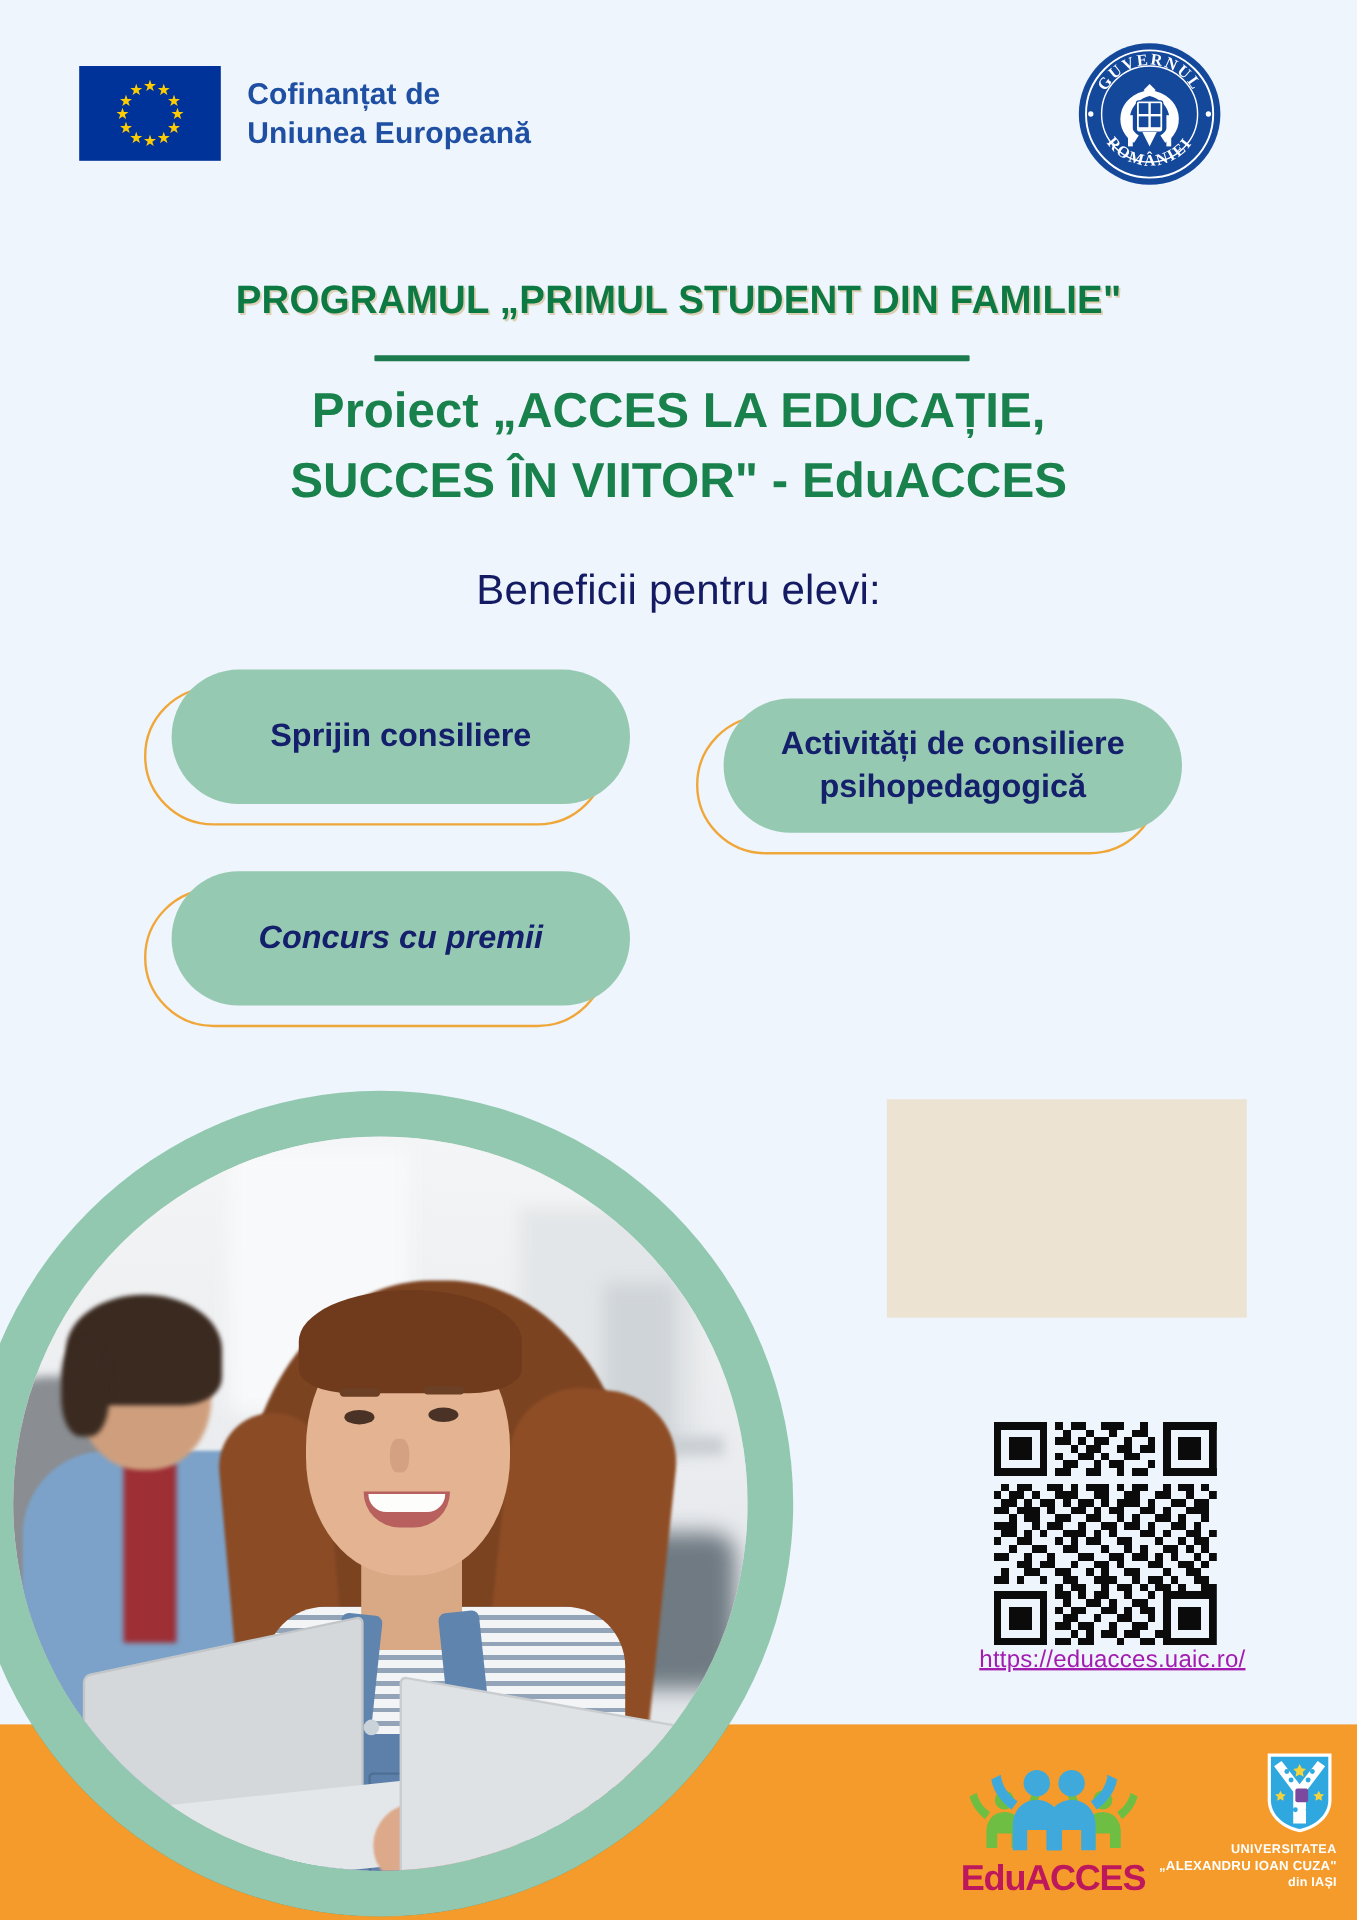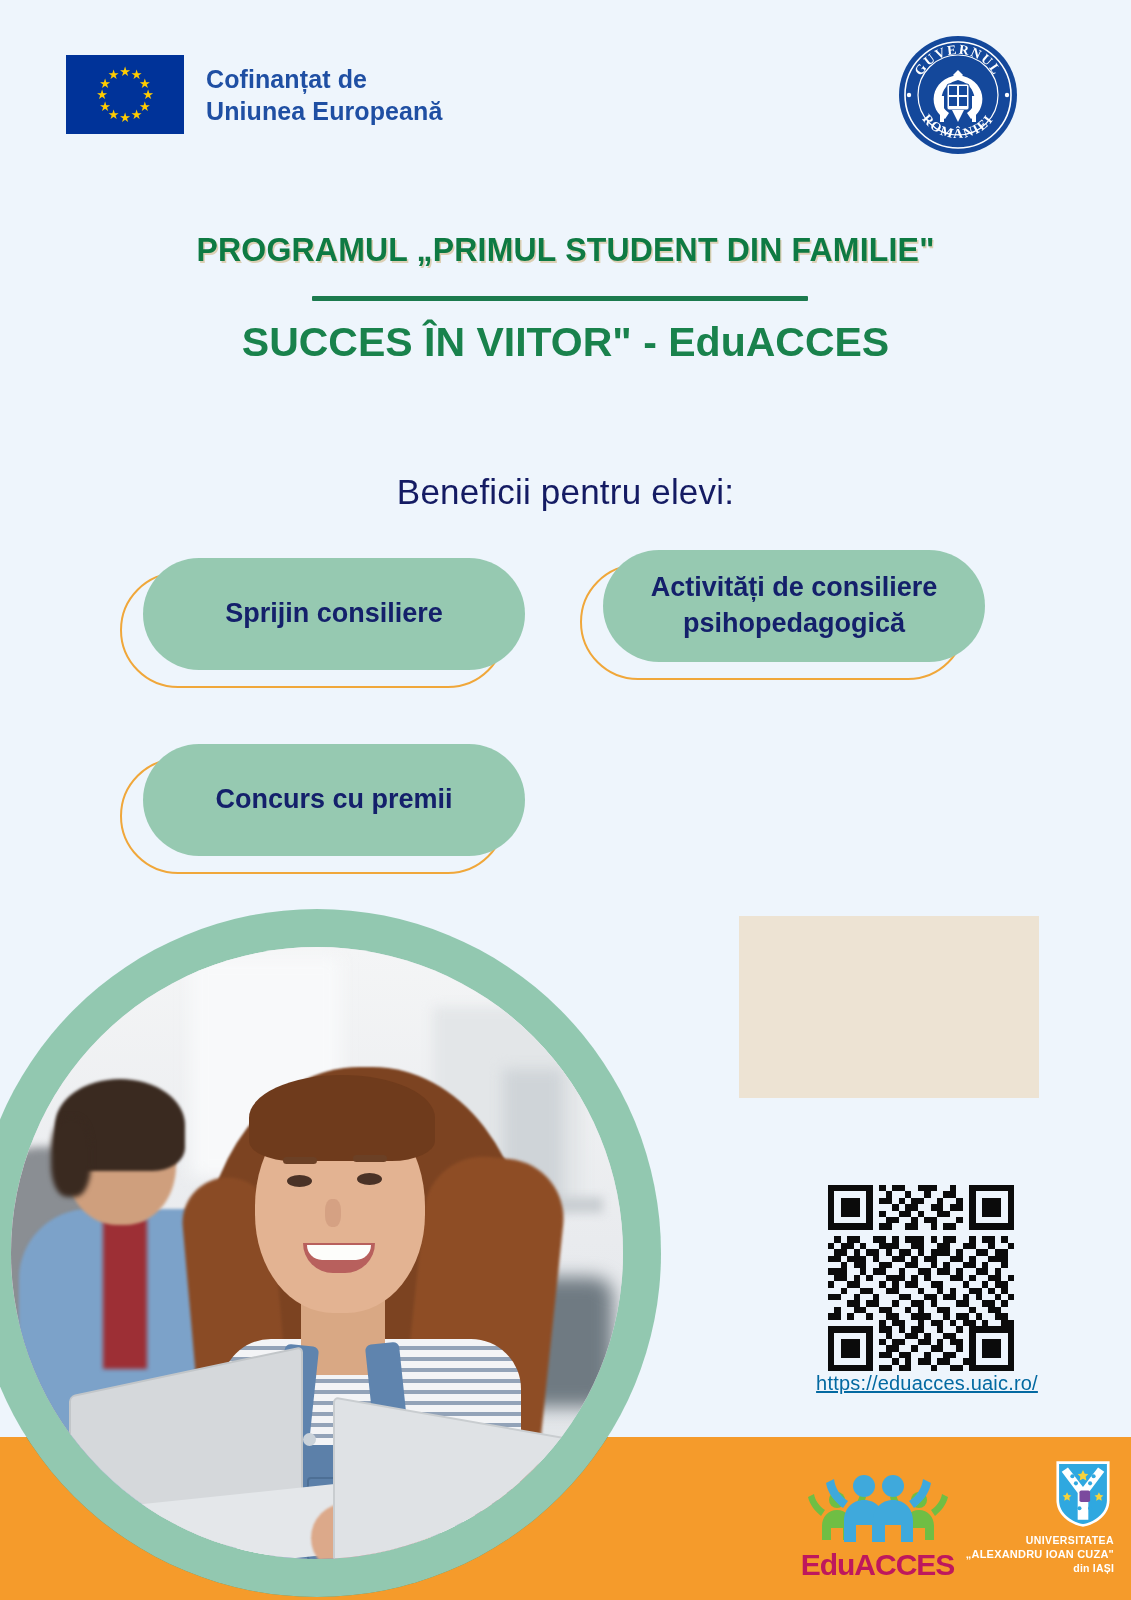--- a/index.html
+++ b/index.html
@@ -46,22 +46,22 @@
     border:2.5px solid #F0A73A;border-radius:999px;background:transparent;
   }
   .pill{
     position:absolute;left:23px;top:-14px;width:100%;height:100%;
     background:#96C9B1;border-radius:999px;
     display:flex;align-items:center;justify-content:center;
     color:#14206B;font-weight:bold;text-align:center;
     font-size:27px;line-height:1.32;padding:0 18px;box-sizing:border-box;
   }
   #pill-1{left:120px;top:572px;width:382px;height:112px;}
-  #pill-2{left:580px;top:564px;width:382px;height:112px;}
-  #pill-3{left:120px;top:758px;width:382px;height:112px;}
+  #pill-2{left:580px;top:596px;width:382px;height:112px;}
+  #pill-3{left:120px;top:740px;width:382px;height:112px;font-style:italic;}
   #pill-4{left:580px;top:740px;width:382px;height:112px;}
 
   
   .photo-ring{
     position:absolute;left:-27px;top:909px;width:688px;height:688px;border-radius:50%;
     background:#92C8B0;z-index:3;
   }
   .photo-inner{
     position:absolute;left:38px;top:38px;width:612px;height:612px;border-radius:50%;
     overflow:hidden;background:#d8dde2;
@@ -125,21 +125,21 @@
     position:absolute;left:756px;top:930px;width:300px;height:182px;background:#F29B2C;z-index:5;
     display:flex;align-items:center;justify-content:center;text-align:center;
     color:#158042;font-weight:bold;font-size:28px;line-height:1.44;padding:6px 10px;box-sizing:border-box;
   }
   .cta-arrow{display:inline-block;font-size:34px;line-height:1;vertical-align:-4px;margin-left:4px;}
 
   
   .qr{position:absolute;left:828px;top:1185px;width:186px;height:186px;z-index:4;}
   .qr-url{
     position:absolute;left:756px;top:1372px;width:342px;text-align:center;z-index:4;
-    color:#0369a1;font-size:20px;text-decoration:underline;letter-spacing:.2px;
+    color:#a21caf;font-size:20px;text-decoration:underline;letter-spacing:.2px;
   }
 
   
   .eduacces-logo{position:absolute;left:800px;top:1470px;width:155px;height:110px;z-index:6;text-align:center;}
   .eduacces-word{font-weight:bold;font-size:30px;color:#be185d;letter-spacing:-1px;margin-top:2px;}
   .uaic-logo{position:absolute;left:954px;top:1458px;width:160px;height:128px;z-index:6;text-align:right;}
   .uaic-t1{color:#fff;font-size:10.5px;font-weight:bold;letter-spacing:.4px;line-height:1.28;}
   .uaic-t2{color:#fff;font-size:11px;font-weight:bold;letter-spacing:.2px;line-height:1.28;}
   .uaic-t3{color:#fff;font-size:10.5px;font-weight:bold;letter-spacing:.2px;line-height:1.28;}
 </style>
@@ -195,20 +195,21 @@
       <rect x="62" y="63" width="8" height="9" fill="#14489B"></rect>
       <path d="M55 76 l6 12 6 -12z" fill="#fff"></path>
       <rect x="43" y="62" width="4" height="26" fill="#fff"></rect>
       <rect x="75" y="62" width="4" height="26" fill="#fff"></rect>
     </svg>
   </div>
 
   <div class="prog-title">PROGRAMUL „PRIMUL STUDENT DIN FAMILIE"</div>
   <div class="divider"></div>
   <div class="proj-title">
+    <div>Proiect „ACCES LA EDUCAȚIE,</div>
     <div>SUCCES ÎN VIITOR" - EduACCES</div>
   </div>
 
   <div class="benefits-heading">Beneficii pentru elevi:</div>
 
   <div class="pill-wrap" id="pill-1">
     <div class="pill-ghost"></div>
     <div class="pill">Sprijin consiliere</div>
   </div>
   <div class="pill-wrap" id="pill-2">

